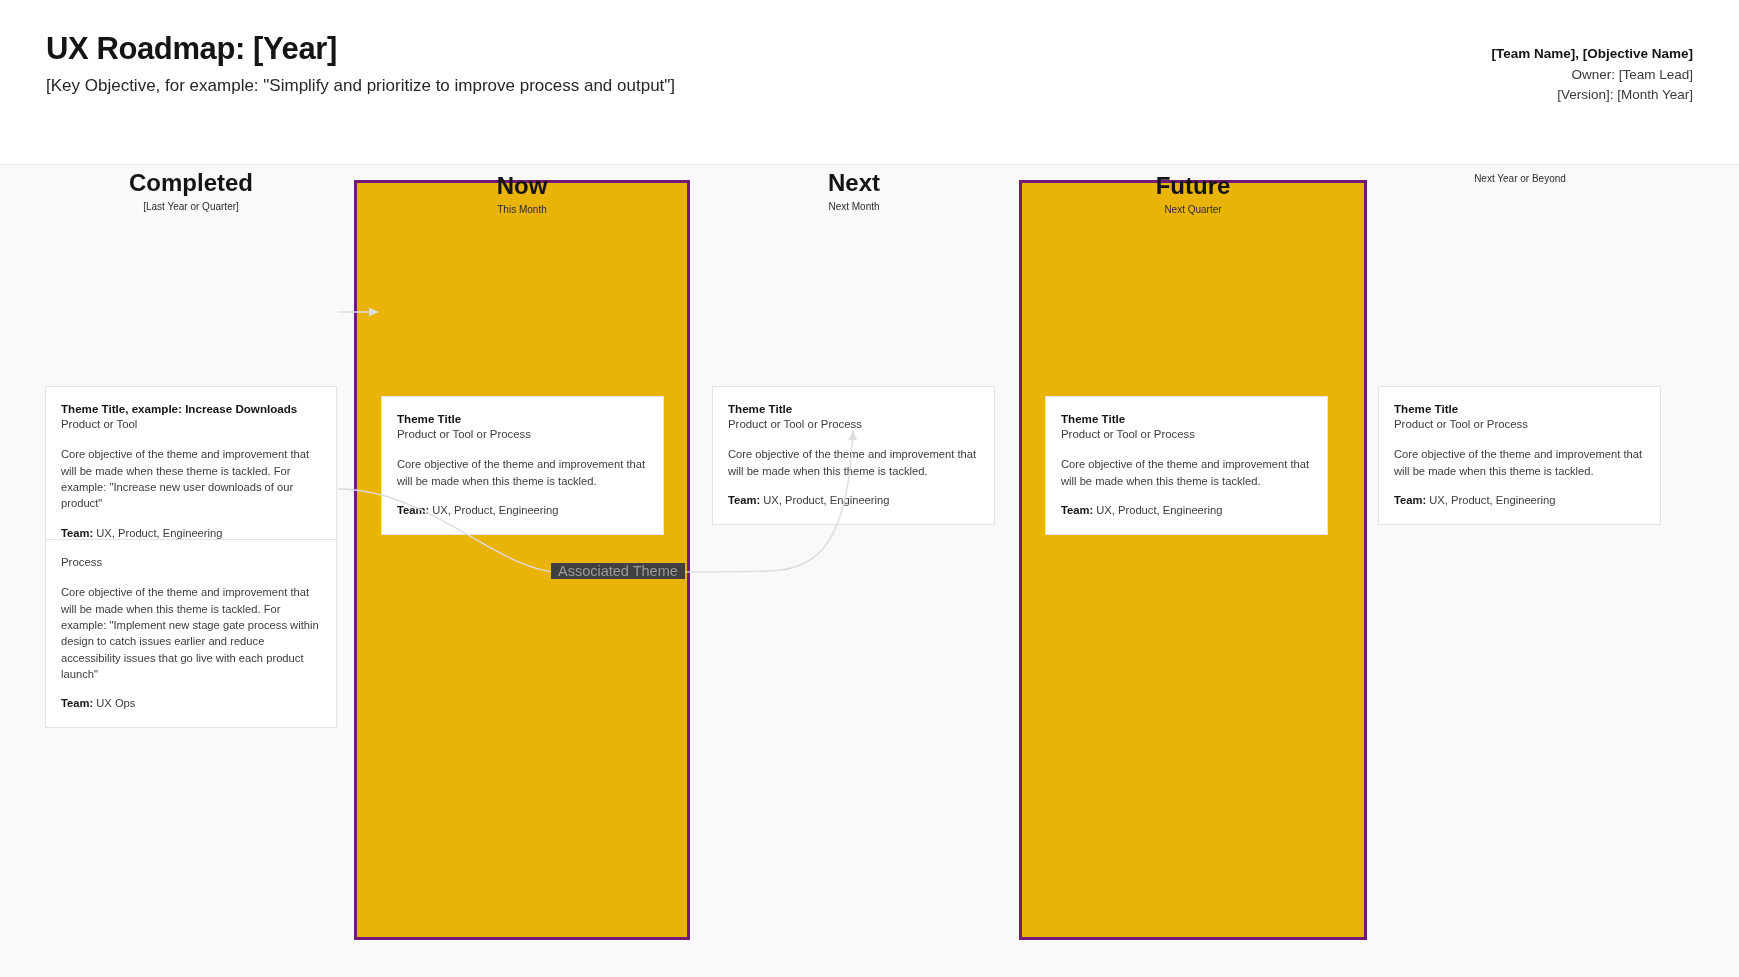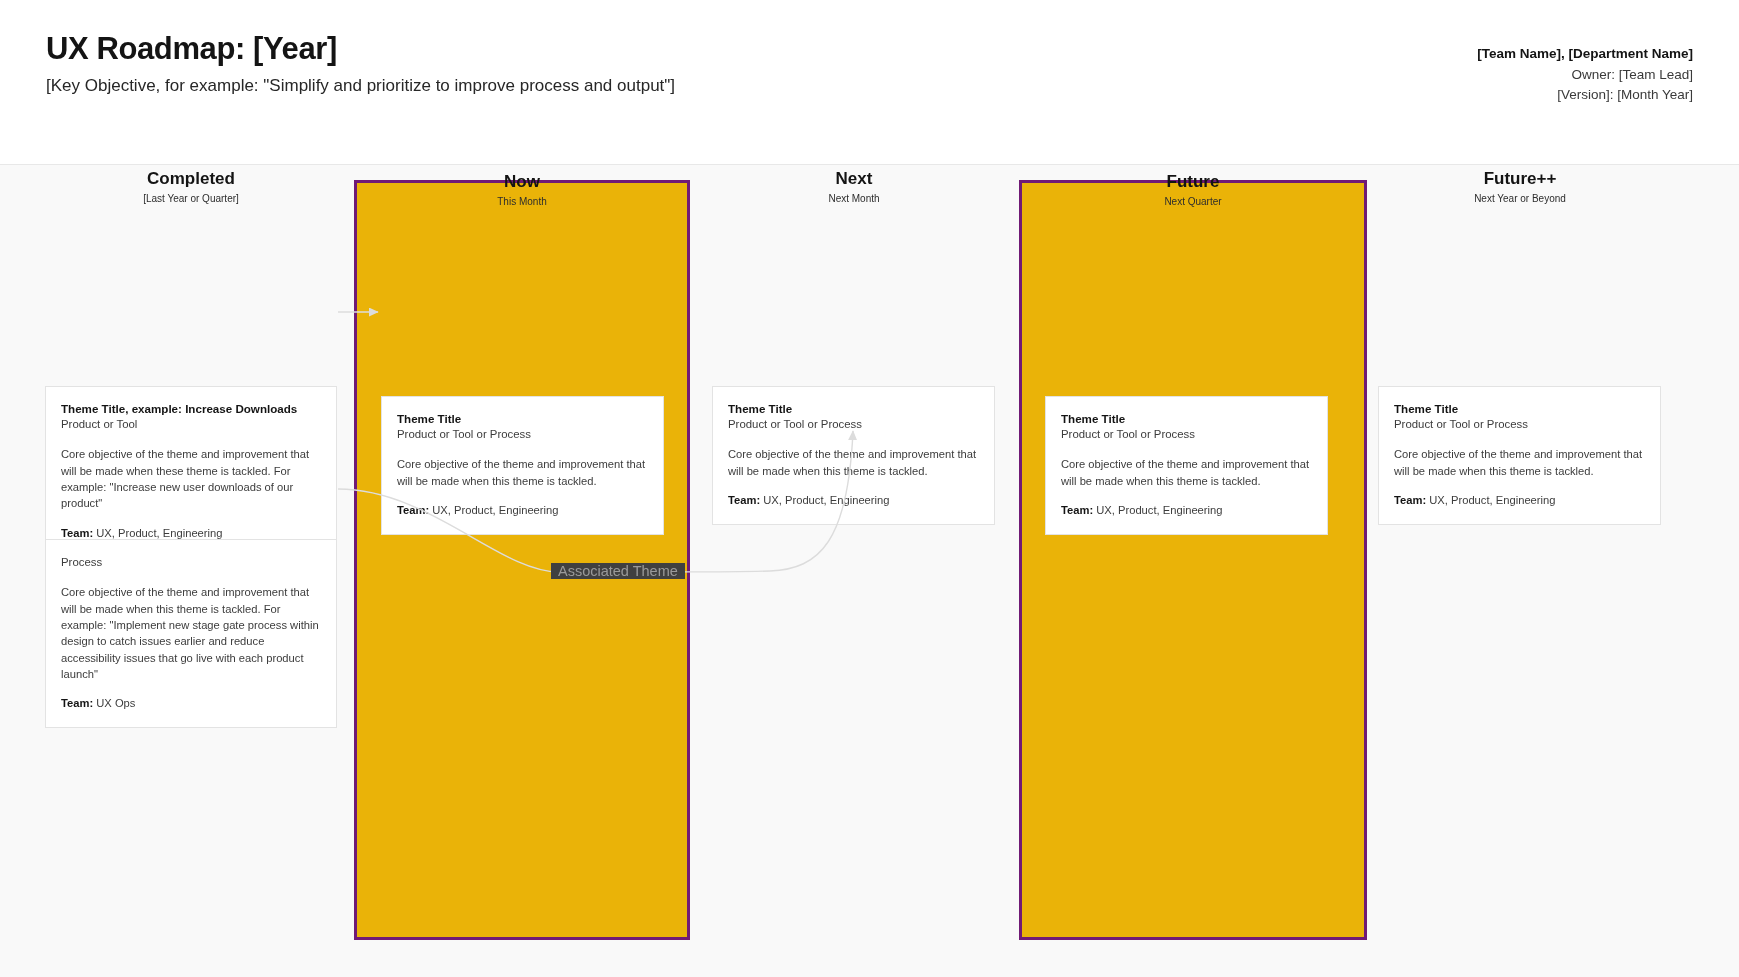--- a/index.html
+++ b/index.html
@@ -84,21 +84,21 @@
   }
 
   .col-head {
     position: absolute;
     top: 50px;
     width: 100%;
     text-align: center;
     pointer-events: none;
   }
   .col-title {
-    font-size: 17px;
+    font-size: 24px;
     font-weight: bold;
     color: #141414;
     line-height: 1.15;
   }
   .col-sub {
     font-size: 10px;
     font-weight: normal;
     color: #2d2d2d;
     margin-top: 4px;
     line-height: 1.15;
@@ -161,21 +161,21 @@
     white-space: nowrap;
   }
 </style>
 </head>
 <body>
 
 <div class="header">
   <div class="header-title">UX Roadmap: [Year]</div>
   <div class="header-subtitle">[Key Objective, for example: "Simplify and prioritize to improve process and output"]</div>
   <div class="header-meta">
-    <div class="meta-team">[Team Name], [Department Name]</div>
+    <div class="meta-team">[Team Name], [Objective Name]</div>
     <div class="meta-line">Owner: [Team Lead]</div>
     <div class="meta-line">[Version]: [Month Year]</div>
   </div>
 </div>
 
 <div class="board">
 
   <div class="column" style="left:45px; width:292px;">
     <div class="col-head" style="top:-11px;">
       <div class="col-title">Completed</div>
@@ -248,21 +248,20 @@
     <div class="card-sub">Product or Tool or Process</div>
     <div class="card-body">Core objective of the theme and improvement that will be made when this theme is tackled.</div>
     <div class="card-team">
       <b>Team:</b>
       <span>UX, Product, Engineering</span>
     </div>
   </div>
 
   <div class="column" style="left:1352px; width:336px;">
     <div class="col-head" style="top:-11px;">
-      <div class="col-title">Future++</div>
       <div class="col-sub">Next Year or Beyond</div>
     </div>
   </div>
 
   <div class="card" style="left:1378px; top:245px; width:283px;">
     <div class="card-title">Theme Title</div>
     <div class="card-sub">Product or Tool or Process</div>
     <div class="card-body">Core objective of the theme and improvement that will be made when this theme is tackled.</div>
     <div class="card-team">
       <b>Team:</b>

